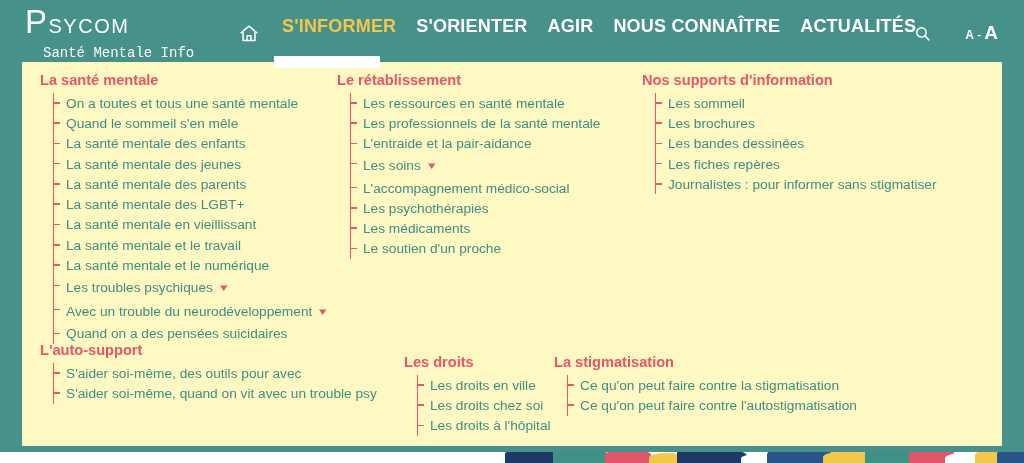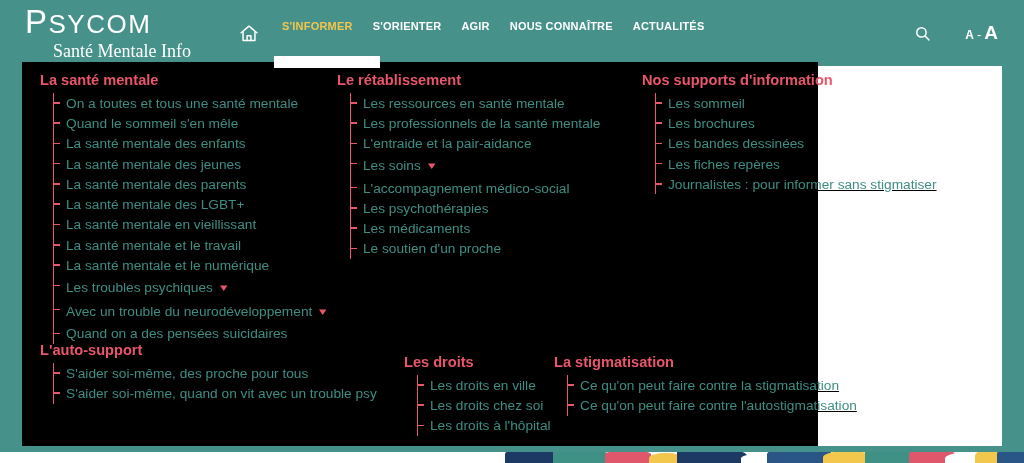--- a/index.html
+++ b/index.html
@@ -52,41 +52,41 @@
   }
   .logo-title {
     font-size: 33px;
     letter-spacing: 1.5px;
     font-weight: 300;
     line-height: 36px;
     color: #ffffff;
     font-family: "Liberation Sans", sans-serif;
   }
   .logo-title .cap { font-size: 33px; }
-  .logo-title .sml { font-size: 26px; }
+  .logo-title .sml { font-size: 20px; }
   .logo-sub {
-    font-size: 18px;
+    font-size: 14px;
     color: #ffffff;
     line-height: 16px;
     margin-top: 1px;
-    margin-left: 28px;
-    font-family: Liberation Serif, serif;
+    margin-left: 18px;
+    font-family: Liberation Mono, monospace;
   }
 
   
   .nav {
     position: absolute; left: 232px; top: 0;
     height: 66px;
     display: flex; align-items: center;
     gap: 0px;
     z-index: 7;
   }
   .nav-item {
     color: #ffffff;
-    font-size: 11px;
+    font-size: 18px;
     font-weight: bold;
     letter-spacing: 0.2px;
     padding: 0 10px;
     height: 66px;
     line-height: 52px;
     white-space: nowrap;
     cursor: pointer;
   }
   .nav-item.active { color: #f3c64c; }
   .home-icon { padding: 0 12px 0 6px; line-height: 50px; height: 66px; display:flex; align-items:center; }
@@ -111,40 +111,39 @@
     left: 274px; top: 56px;
     width: 106px; height: 12px;
     background: #ffffff;
     z-index: 6;
   }
 
   
   .mega {
     position: absolute;
     left: 22px; top: 62px;
-    width: 796px; height: 384px;
-    background: #000000;
+    width: 980px; height: 384px;
+    background: #fef9c3;
     z-index: 6;
     padding-top: 10px;
   }
 
   .col { position: absolute; }
   .col-title {
     color: #e7566b;
     font-size: 14.6px;
     font-weight: bold;
     margin-bottom: 5px;
     white-space: nowrap;
   }
   .links {
     list-style: none;
     border-left: 1.6px solid #e7566b;
     margin-left: 13px;
     padding-left: 0;
-    text-decoration: underline;
   }
   .links li {
     position: relative;
     padding: 0 0 0 12px;
     height: 20.3px;
     display: flex;
     align-items: center;
   }
   .links li::before {
     content: "";
@@ -289,21 +288,21 @@
       <li>
           <a>Journalistes : pour informer sans stigmatiser</a>
         </li>
     </ul>
   </div>
 
   <div class="col" style="left:18px; top:280px;">
     <div class="col-title">L'auto-support</div>
     <ul class="links">
       <li>
-          <a>S'aider soi-même, des proche pour tous</a>
+          <a>S'aider soi-même, des outils pour avec</a>
         </li>
       <li>
           <a>S'aider soi-même, quand on vit avec un trouble psy</a>
         </li>
     </ul>
   </div>
 
   <div class="col" style="left:382px; top:292px;">
     <div class="col-title">Les droits</div>
     <ul class="links">

